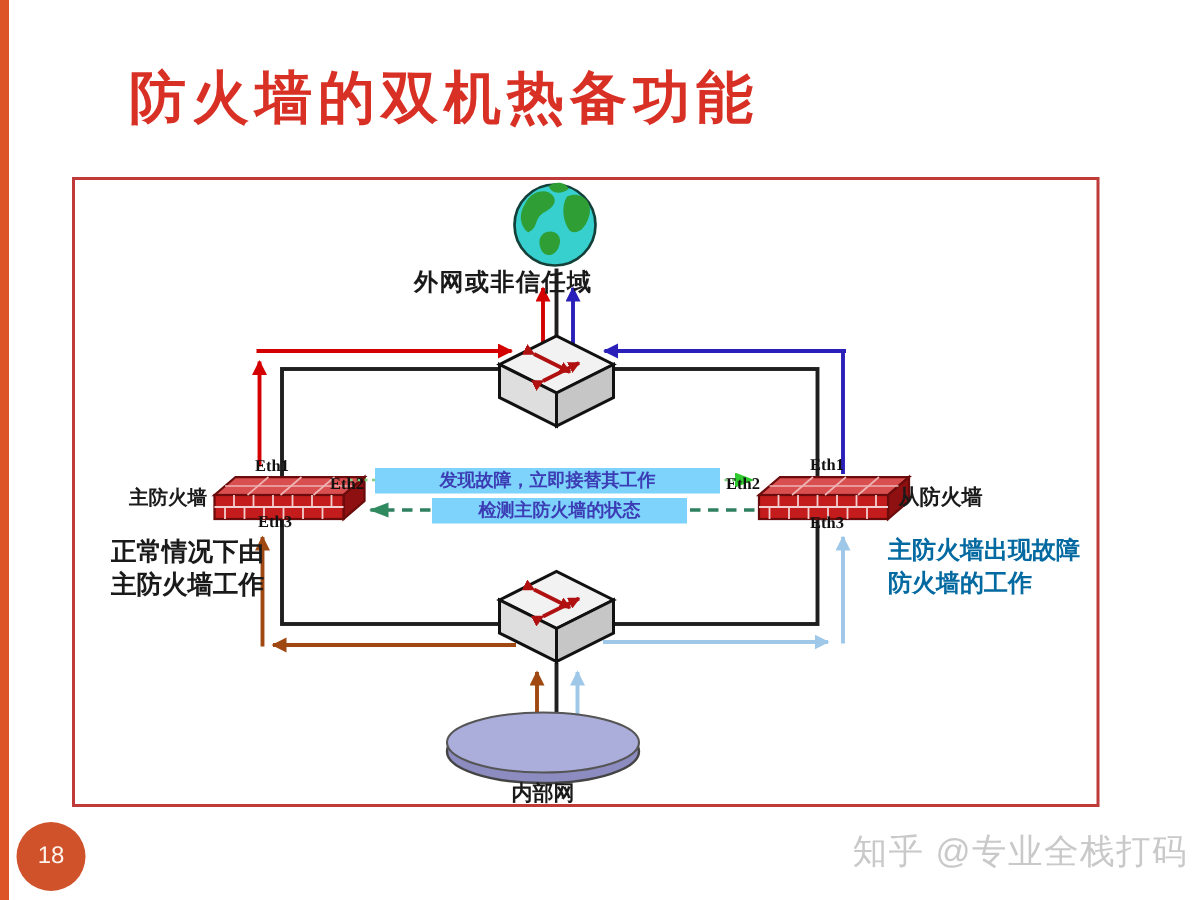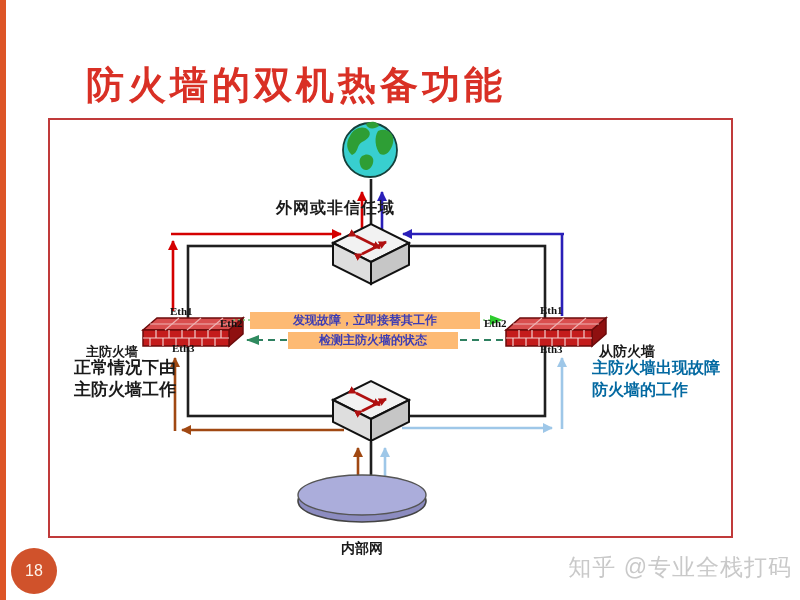--- a/index.html
+++ b/index.html
@@ -11,39 +11,39 @@
 
   #slide-title { position:absolute; left:86px; top:40px; font-size:38px; font-weight:bold;
                  color:#d93025; letter-spacing:4px; white-space:nowrap; }
 
   #diagram-frame { position:absolute; left:48px; top:118px; width:685px; height:420px;
                    border:2px solid #c03a3a; background:#fff; }
 
   #diagram-svg { position:absolute; left:0; top:0; width:800px; height:600px; }
 
   .lbl { position:absolute; color:#1a1a1a; white-space:nowrap; }
-  .lbl-cn { font-weight:bold;margin-top:20px; }
+  .lbl-cn { font-weight:bold; }
   .eth { font-family:"Liberation Serif", serif; font-weight:bold; font-size:11px; color:#111; }
 
   #external-label { left:276px; top:178px; width:162px; 
                     font-size:16px; letter-spacing:1px; }
   #internal-label { left:322px; top:520px; width:80px; text-align:center; font-size:14px; }
 
   #main-fw-label    { left:80px;  top:323px; width:58px;  font-size:13px; text-align:right; }
   #standby-fw-label { left:599px; top:323px; width:62px;  font-size:14px; }
 
   #eth1-left  { left:170px; top:305px; }
   #eth2-left  { left:220px; top:317px; }
   #eth3-left  { left:172px; top:342px; }
   #eth1-right { left:540px; top:304px; }
   #eth2-right { left:484px; top:317px; }
   #eth3-right { left:540px; top:343px; }
 
   .note-blue { position:absolute; color:#3c3cb4; font-size:12px; font-weight:bold;
-               background:#fdba74; padding:0 3px; white-space:nowrap; }
+               background:#7dd3fc; padding:0 3px; white-space:nowrap; }
   #failover-note  { left:250px; top:312px; width:230px; text-align:center; }
   #heartbeat-note { left:288px; top:332px; width:170px; text-align:center; }
 
   #left-note  { left:62px;  top:357px; font-size:17px; font-weight:bold; line-height:22px;
                 color:#1a1a1a;margin-left:12px; }
   #right-note { left:592px; top:357px; font-size:16px; font-weight:bold; line-height:22px;
                 color:#0369a1; }
   .note-line { display:block; }
 
   #page-badge { position:absolute; left:11px; top:548px; width:46px; height:46px;

